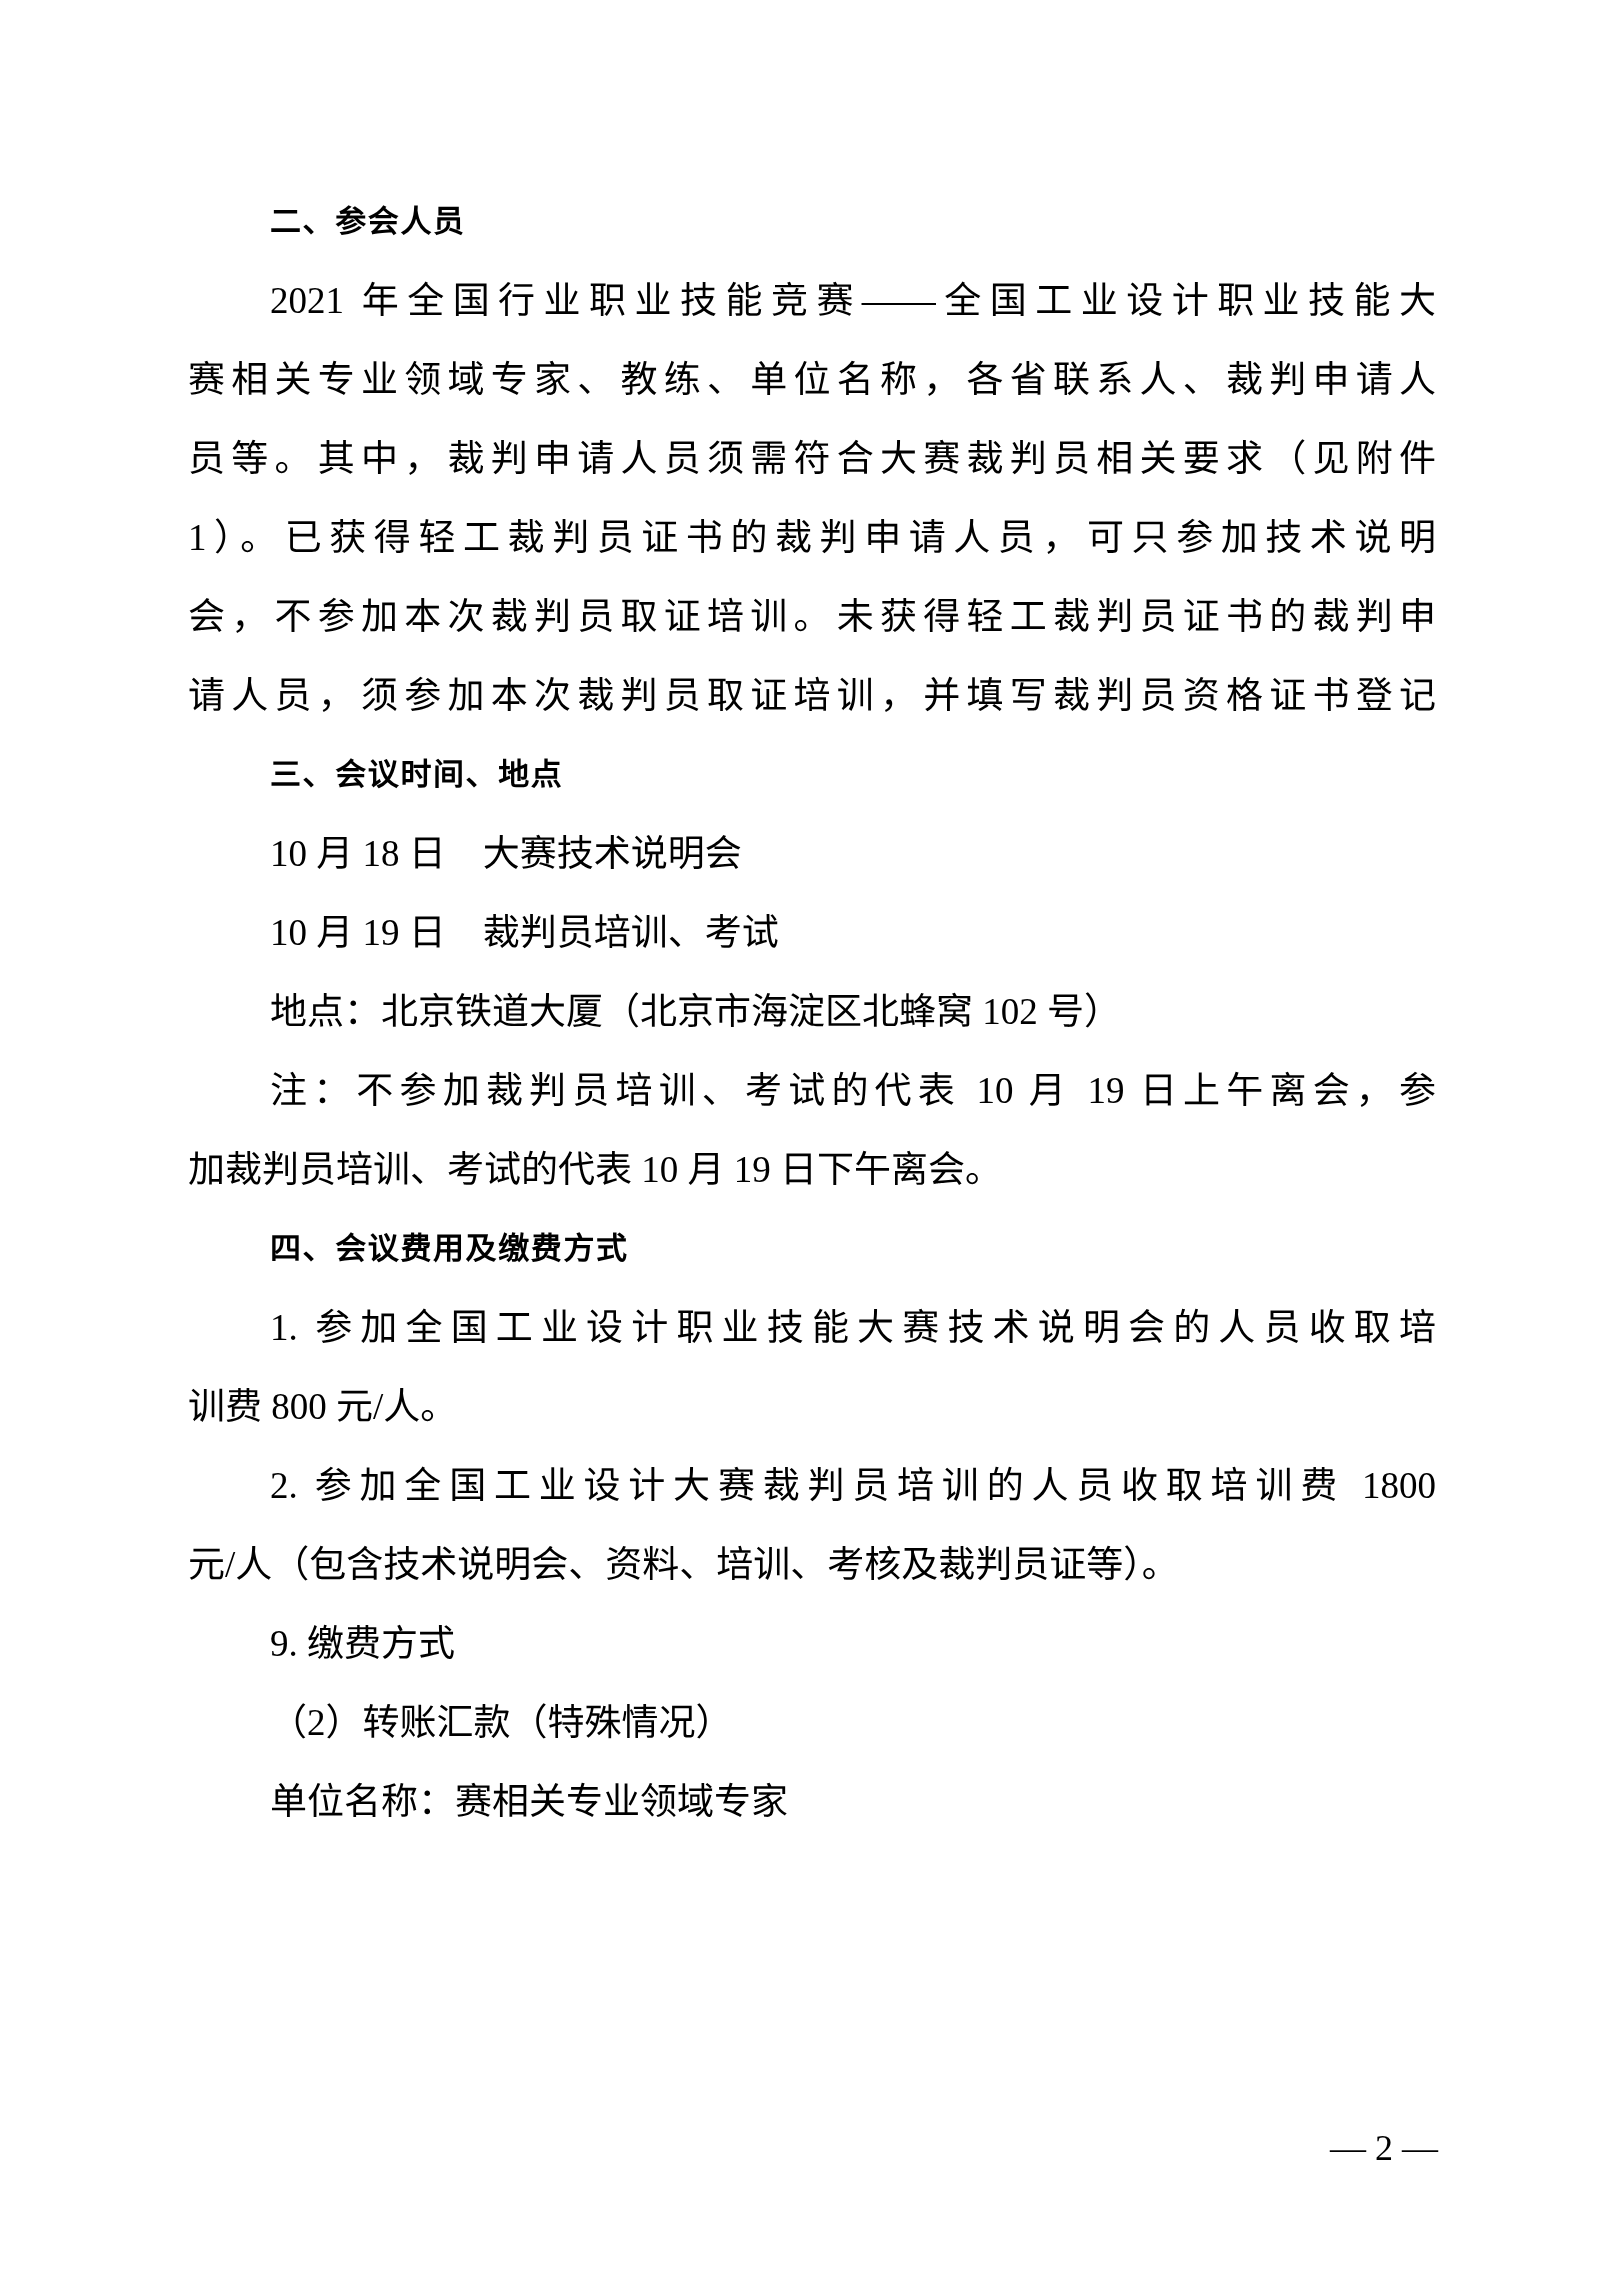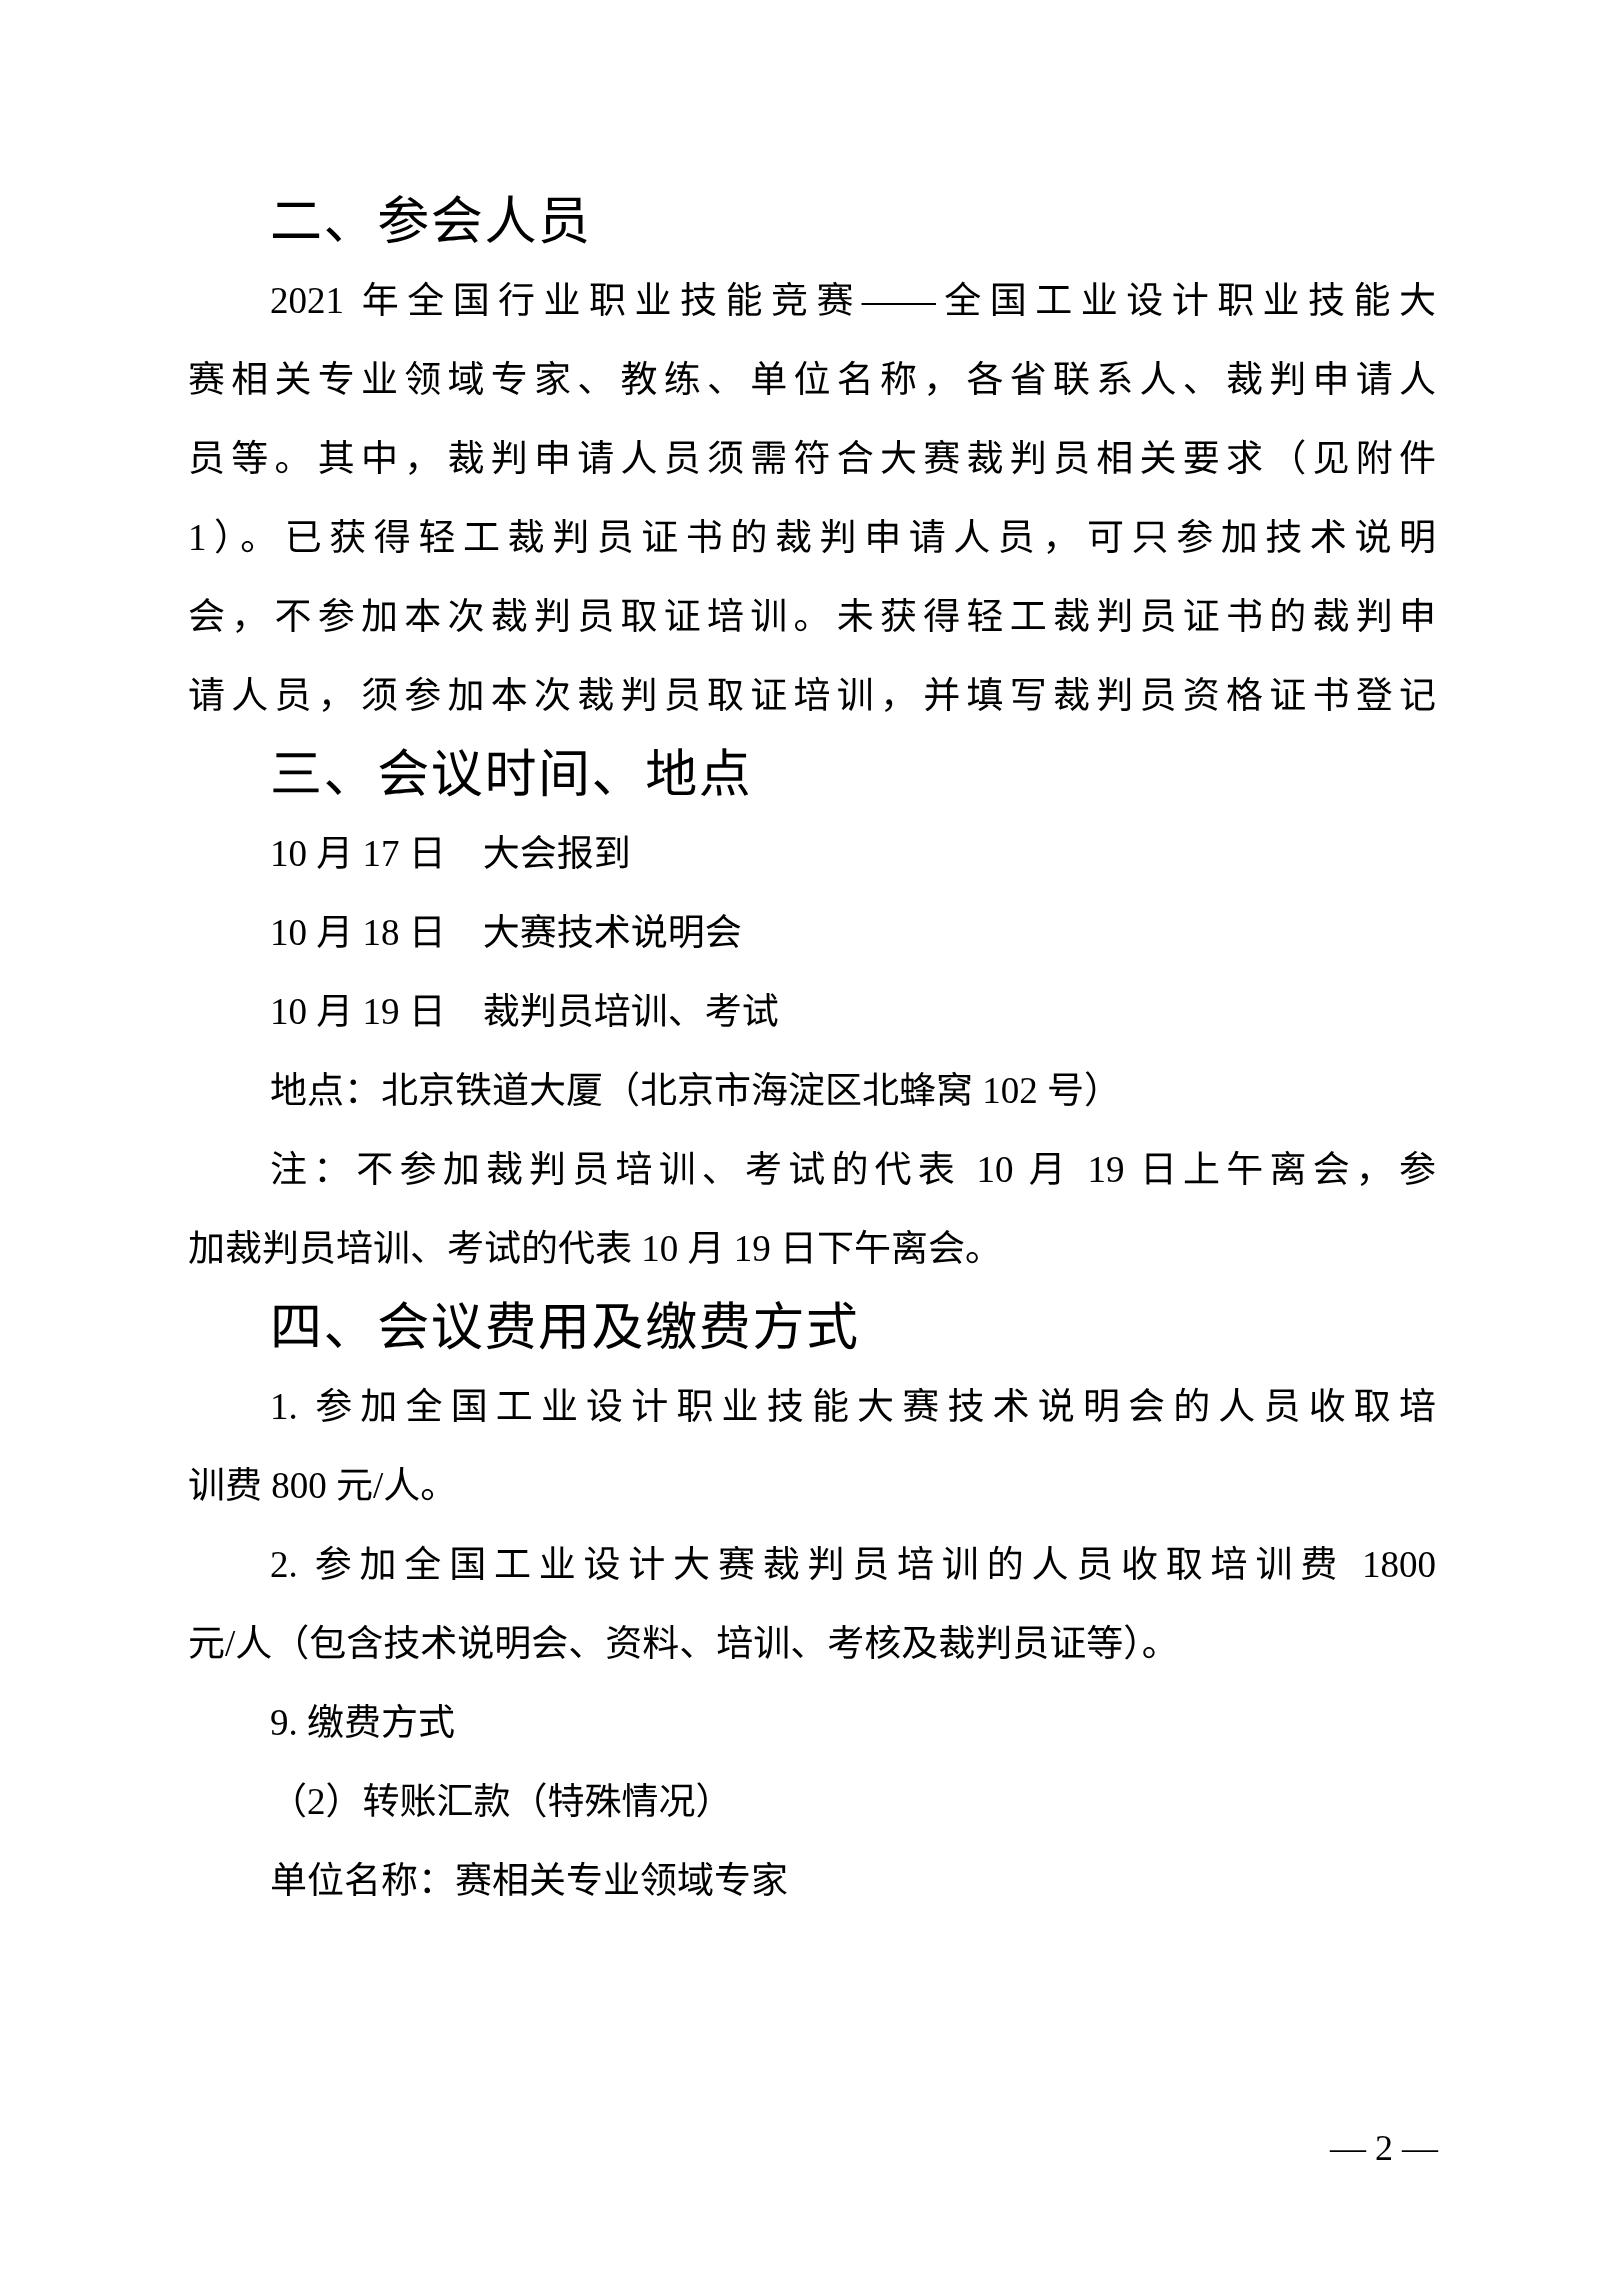--- a/index.html
+++ b/index.html
@@ -32,22 +32,22 @@
     white-space: normal;
     text-align: justify;
     text-align-last: justify;
     text-justify: inter-character;
   }
   .indent {
     text-indent: 82px;
   }
   .heading {
     font-family: "Liberation Sans", "DejaVu Sans", sans-serif;
-    font-weight: 400;
-    font-size: 52px;
+    font-weight: 700;
+    font-size: 31px;
     letter-spacing: 1.6px;
   }
   .footer {
     position: absolute;
     top: 2122px;
     right: 185px;
     height: 52px;
     line-height: 52px;
     font-size: 36px;
     font-family: "Liberation Serif", "DejaVu Serif", serif;
@@ -62,21 +62,20 @@
 
     <div class="line heading indent">二、参会人员</div>
     <div class="line just indent">2021 年全国行业职业技能竞赛——全国工业设计职业技能大</div>
     <div class="line just">赛相关专业领域专家、教练、单位名称，各省联系人、裁判申请人</div>
     <div class="line just">员等。其中，裁判申请人员须需符合大赛裁判员相关要求（见附件</div>
     <div class="line just">1）。已获得轻工裁判员证书的裁判申请人员，可只参加技术说明</div>
     <div class="line just">会，不参加本次裁判员取证培训。未获得轻工裁判员证书的裁判申</div>
     <div class="line just">请人员，须参加本次裁判员取证培训，并填写裁判员资格证书登记</div>
 
     <div class="line heading indent">三、会议时间、地点</div>
-    <div class="line indent">10 月 17 日　大会报到</div>
     <div class="line indent">10 月 18 日　大赛技术说明会</div>
     <div class="line indent">10 月 19 日　裁判员培训、考试</div>
     <div class="line indent">地点：北京铁道大厦（北京市海淀区北蜂窝 102 号）</div>
     <div class="line just indent">注：不参加裁判员培训、考试的代表 10 月 19 日上午离会，参</div>
     <div class="line">加裁判员培训、考试的代表 10 月 19 日下午离会。</div>
 
     <div class="line heading indent">四、会议费用及缴费方式</div>
     <div class="line just indent">1. 参加全国工业设计职业技能大赛技术说明会的人员收取培</div>
     <div class="line">训费 800 元/人。</div>
     <div class="line just indent">2. 参加全国工业设计大赛裁判员培训的人员收取培训费 1800</div>

